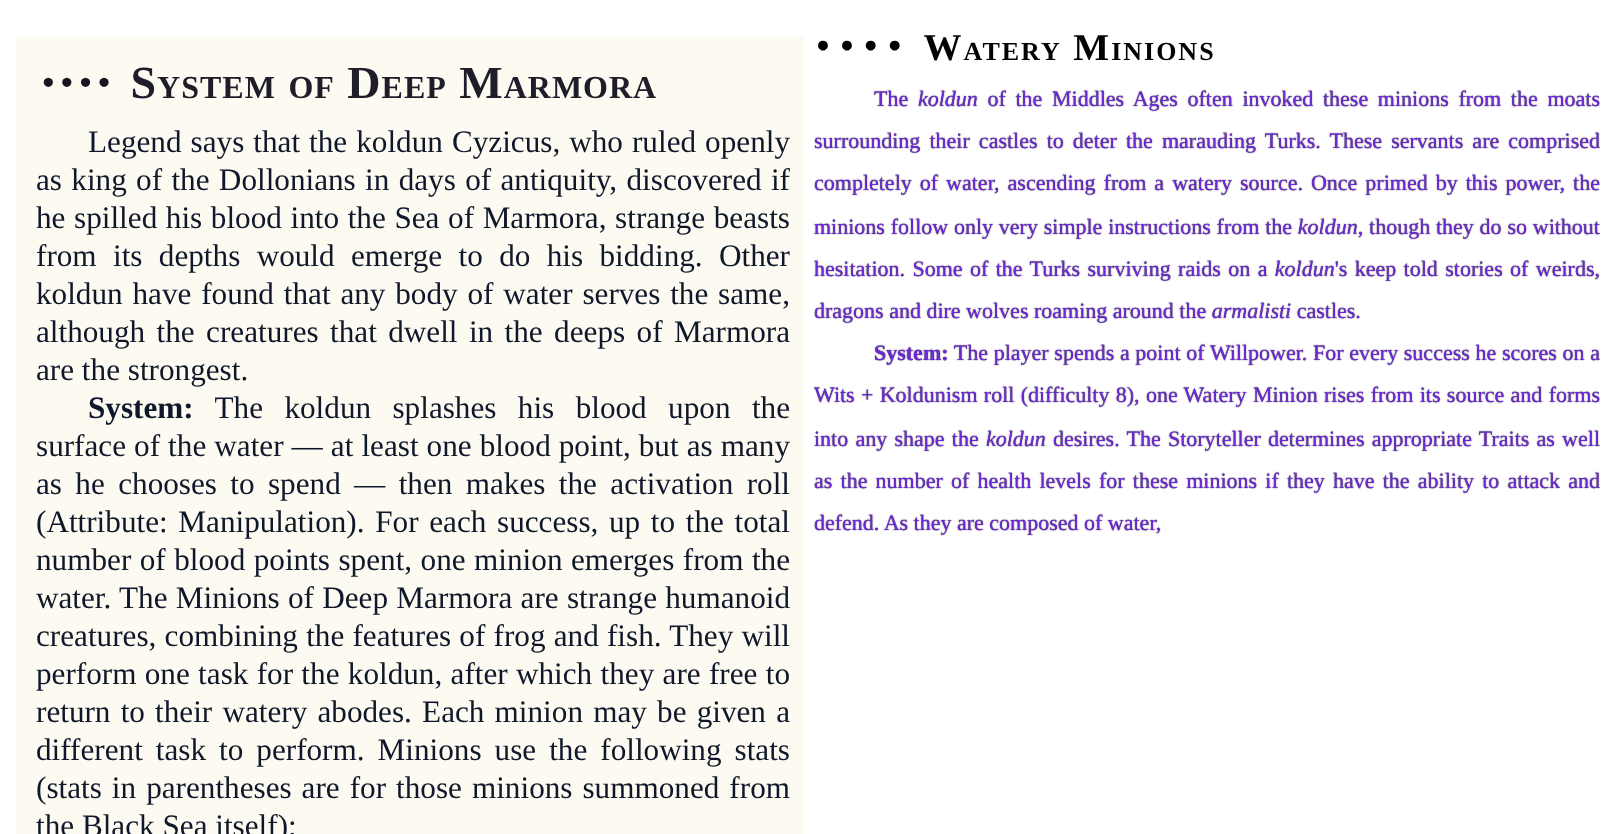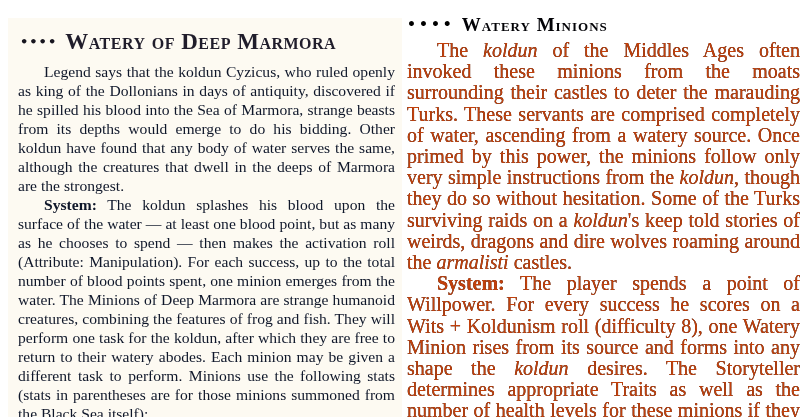--- a/index.html
+++ b/index.html
@@ -73,38 +73,38 @@
   }
   .right-header .title {
     font-family: "Liberation Serif", serif;
     font-variant: small-caps;
     font-weight: 700;
     font-size: 19px;
     letter-spacing: 1px;
     color: #030307;
   }
   .right-body p {
-    font-size: 20px;
+    font-size: 11px;
     line-height: 21.2px;
     text-align: justify;
     text-indent: 30px;
-    color: #c2410c;
+    color: #6d28d9;
     text-shadow: 0 0 0.6px #0a0a0e; 
   }
 
   .seg-b { font-weight: 700; }
   .seg-i { font-style: italic; }
 </style>
 </head>
 <body>
 
 <section class="left-panel">
   <h1 class="left-header">
     <span class="bullets">••••</span>
-    <span class="title">Watery of Deep Marmora</span>
+    <span class="title">System of Deep Marmora</span>
   </h1>
   <div class="left-body">
     <p><span>Legend says that the koldun Cyzicus, who ruled openly as king of the Dollonians in days of antiquity, discovered if he spilled his blood into the Sea of Marmora, strange beasts from its depths would emerge to do his bidding. Other koldun have found that any body of water serves the same, although the creatures that dwell in the deeps of Marmora are the strongest.</span></p>
     <p><span class="seg-b">System:</span><span> The koldun splashes his blood upon the surface of the water — at least one blood point, but as many as he chooses to spend — then makes the activation roll (Attribute: Manipulation). For each success, up to the total number of blood points spent, one minion emerges from the water. The Minions of Deep Marmora are strange humanoid creatures, combining the features of frog and fish. They will perform one task for the koldun, after which they are free to return to their watery abodes. Each minion may be given a different task to perform. Minions use the following stats (stats in parentheses are for those minions summoned from the Black Sea itself):</span></p>
   </div>
 </section>
 
 <section class="right-panel">
   <h1 class="right-header">
     <span class="bullets">••••</span>

